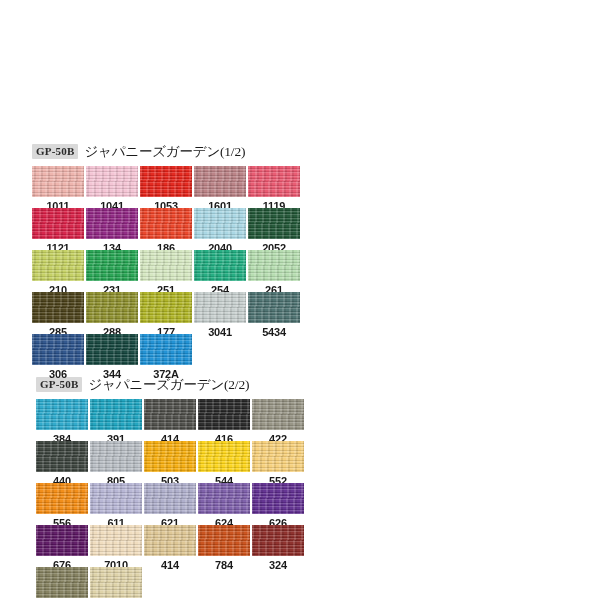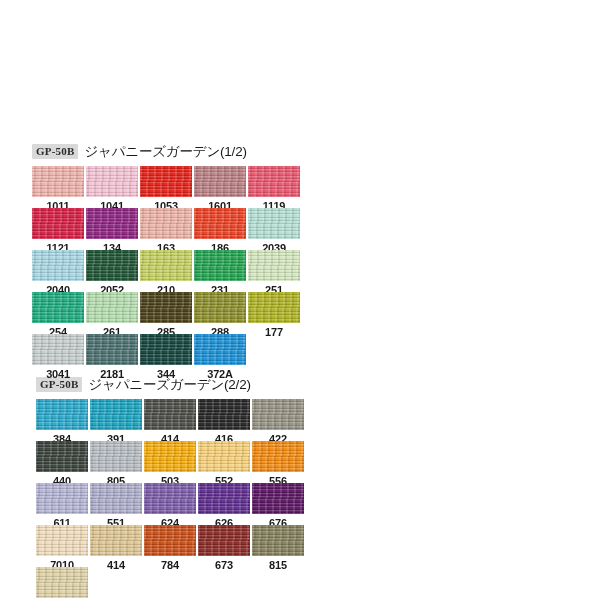--- a/index.html
+++ b/index.html
@@ -49,21 +49,21 @@
     font-family: "Liberation Serif", serif;
     font-size: 11px;
     font-weight: 700;
     letter-spacing: 0.2px;
     line-height: 13px;
     padding: 1px 4px 1px 4px;
     border-radius: 1px;
   }
   .panel-title {
     margin-left: 6px;
-    font-family: Liberation Sans, sans-serif;
+    font-family: Liberation Serif, serif;
     font-size: 13.5px;
     color: #1a1a1a;
     letter-spacing: -0.2px;
   }
 
   .swatch-grid {
     display: grid;
     grid-template-columns: repeat(5, 52px);
     column-gap: 2px;
     row-gap: 0px;
@@ -178,41 +178,27 @@
           </div>
           <div class="swatch-cell">
             <div class="swatch-chip">
               <div class="base" style="background: rgb(142, 36, 129);"></div>
               <div class="tex"></div>
             </div>
             <div class="swatch-label">134</div>
           </div>
           <div class="swatch-cell">
             <div class="swatch-chip">
-              <div class="base" style="background: rgb(235, 179, 166);"></div>
-              <div class="tex"></div>
-            </div>
-            <div class="swatch-label">163</div>
-          </div>
-          <div class="swatch-cell">
-            <div class="swatch-chip">
               <div class="base" style="background: rgb(234, 65, 37);"></div>
               <div class="tex"></div>
             </div>
             <div class="swatch-label">186</div>
           </div>
           <div class="swatch-cell">
             <div class="swatch-chip">
-              <div class="base" style="background: rgb(180, 222, 211);"></div>
-              <div class="tex"></div>
-            </div>
-            <div class="swatch-label">2039</div>
-          </div>
-          <div class="swatch-cell">
-            <div class="swatch-chip">
               <div class="base" style="background: rgb(167, 214, 227);"></div>
               <div class="tex"></div>
             </div>
             <div class="swatch-label">2040</div>
           </div>
           <div class="swatch-cell">
             <div class="swatch-chip">
               <div class="base" style="background: rgb(31, 84, 52);"></div>
               <div class="tex"></div>
             </div>
@@ -279,21 +265,28 @@
               <div class="base" style="background: rgb(197, 205, 204);"></div>
               <div class="tex"></div>
             </div>
             <div class="swatch-label">3041</div>
           </div>
           <div class="swatch-cell">
             <div class="swatch-chip">
               <div class="base" style="background: rgb(74, 111, 110);"></div>
               <div class="tex"></div>
             </div>
-            <div class="swatch-label">2181</div>
+            <div class="swatch-label">5434</div>
+          </div>
+          <div class="swatch-cell">
+            <div class="swatch-chip">
+              <div class="base" style="background: rgb(42, 81, 137);"></div>
+              <div class="tex"></div>
+            </div>
+            <div class="swatch-label">306</div>
           </div>
           <div class="swatch-cell">
             <div class="swatch-chip">
               <div class="base" style="background: rgb(20, 69, 61);"></div>
               <div class="tex"></div>
             </div>
             <div class="swatch-label">344</div>
           </div>
           <div class="swatch-cell">
             <div class="swatch-chip">
@@ -362,20 +355,27 @@
           </div>
           <div class="swatch-cell">
             <div class="swatch-chip">
               <div class="base" style="background: rgb(245, 172, 12);"></div>
               <div class="tex"></div>
             </div>
             <div class="swatch-label">503</div>
           </div>
           <div class="swatch-cell">
             <div class="swatch-chip">
+              <div class="base" style="background: rgb(252, 212, 23);"></div>
+              <div class="tex"></div>
+            </div>
+            <div class="swatch-label">544</div>
+          </div>
+          <div class="swatch-cell">
+            <div class="swatch-chip">
               <div class="base" style="background: rgb(246, 207, 121);"></div>
               <div class="tex"></div>
             </div>
             <div class="swatch-label">552</div>
           </div>
           <div class="swatch-cell">
             <div class="swatch-chip">
               <div class="base" style="background: rgb(242, 138, 17);"></div>
               <div class="tex"></div>
             </div>
@@ -386,21 +386,21 @@
               <div class="base" style="background: rgb(181, 180, 212);"></div>
               <div class="tex"></div>
             </div>
             <div class="swatch-label">611</div>
           </div>
           <div class="swatch-cell">
             <div class="swatch-chip">
               <div class="base" style="background: rgb(173, 173, 202);"></div>
               <div class="tex"></div>
             </div>
-            <div class="swatch-label">551</div>
+            <div class="swatch-label">621</div>
           </div>
           <div class="swatch-cell">
             <div class="swatch-chip">
               <div class="base" style="background: rgb(123, 92, 168);"></div>
               <div class="tex"></div>
             </div>
             <div class="swatch-label">624</div>
           </div>
           <div class="swatch-cell">
             <div class="swatch-chip">
@@ -435,21 +435,21 @@
               <div class="base" style="background: rgb(201, 78, 23);"></div>
               <div class="tex"></div>
             </div>
             <div class="swatch-label">784</div>
           </div>
           <div class="swatch-cell">
             <div class="swatch-chip">
               <div class="base" style="background: rgb(138, 42, 38);"></div>
               <div class="tex"></div>
             </div>
-            <div class="swatch-label">673</div>
+            <div class="swatch-label">324</div>
           </div>
           <div class="swatch-cell">
             <div class="swatch-chip">
               <div class="base" style="background: rgb(130, 126, 92);"></div>
               <div class="tex"></div>
             </div>
             <div class="swatch-label">815</div>
           </div>
           <div class="swatch-cell">
             <div class="swatch-chip">

